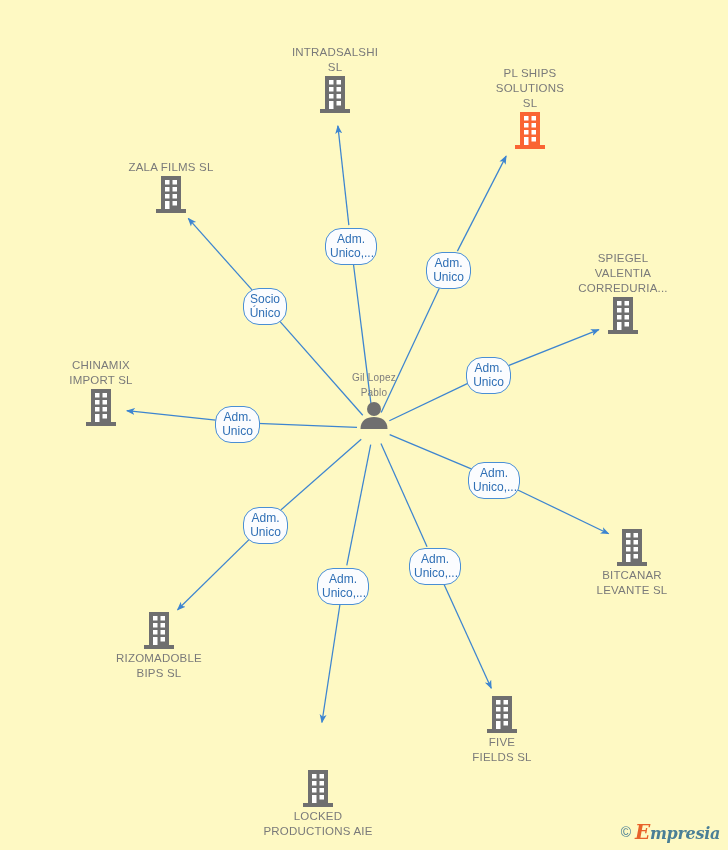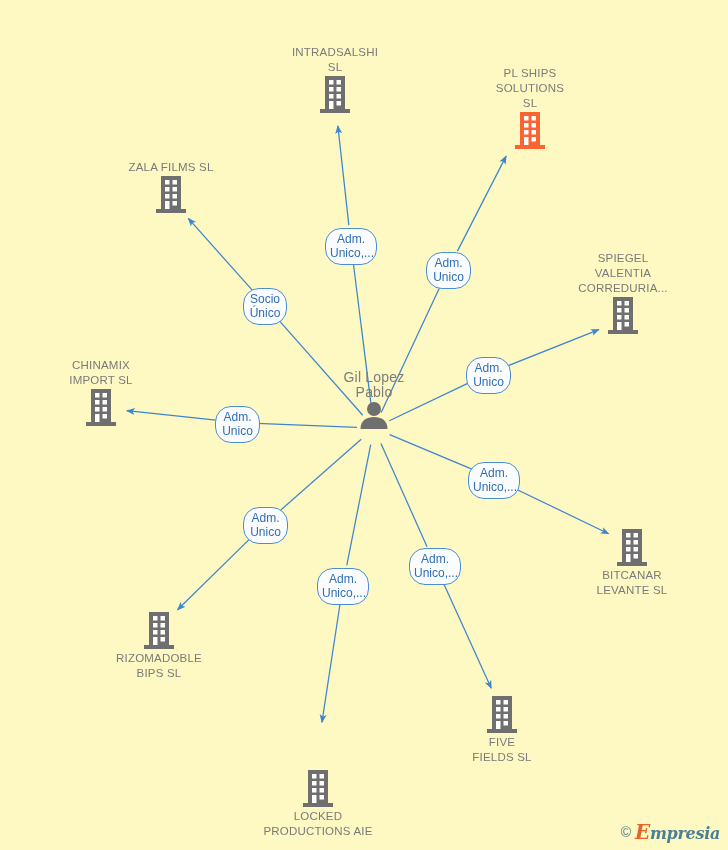--- a/index.html
+++ b/index.html
@@ -34,21 +34,21 @@
     line-height: 15px;
   }
   .node-label {
     display: block;
     font-size: 11.5px;
     letter-spacing: .2px;
     color: #7a7a7a;
     white-space: pre-line;
   }
   .node-label.person {
-    font-size: 14px;
+    font-size: 10px;
     color: #7d7d7d;
   }
   .node-icon {
     display: block;
     margin: 1px auto 0 auto;
   }
   .node-icon svg { display: block; margin: 0 auto; }
   .node.below .node-icon { margin-bottom: 2px; }
   .edge-label {
     position: absolute;

